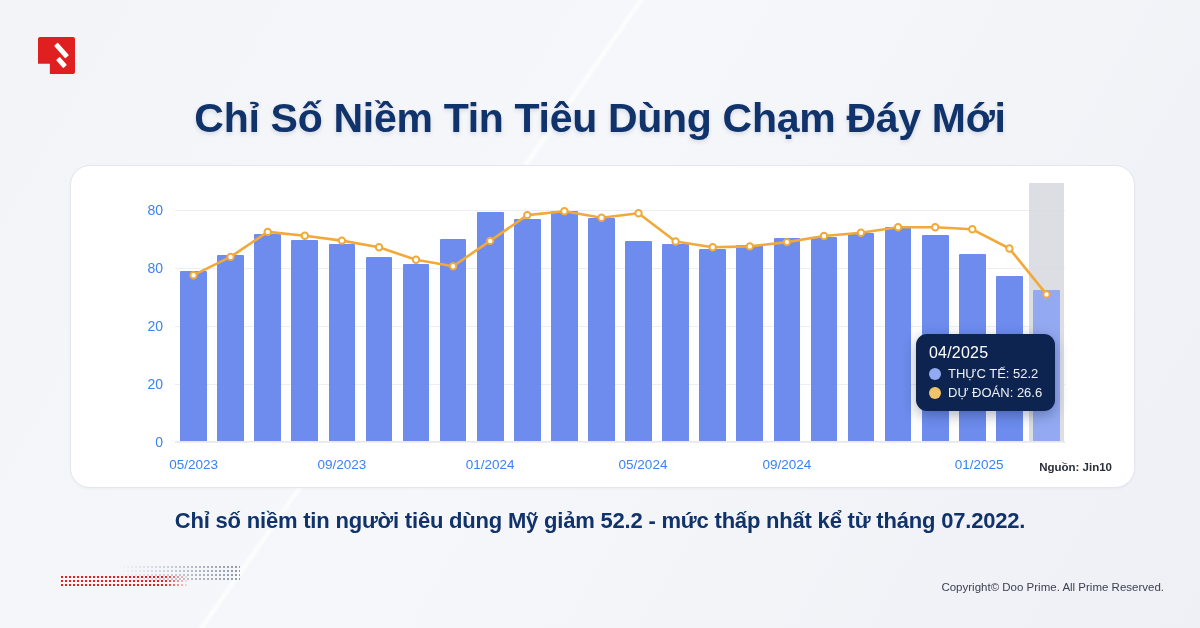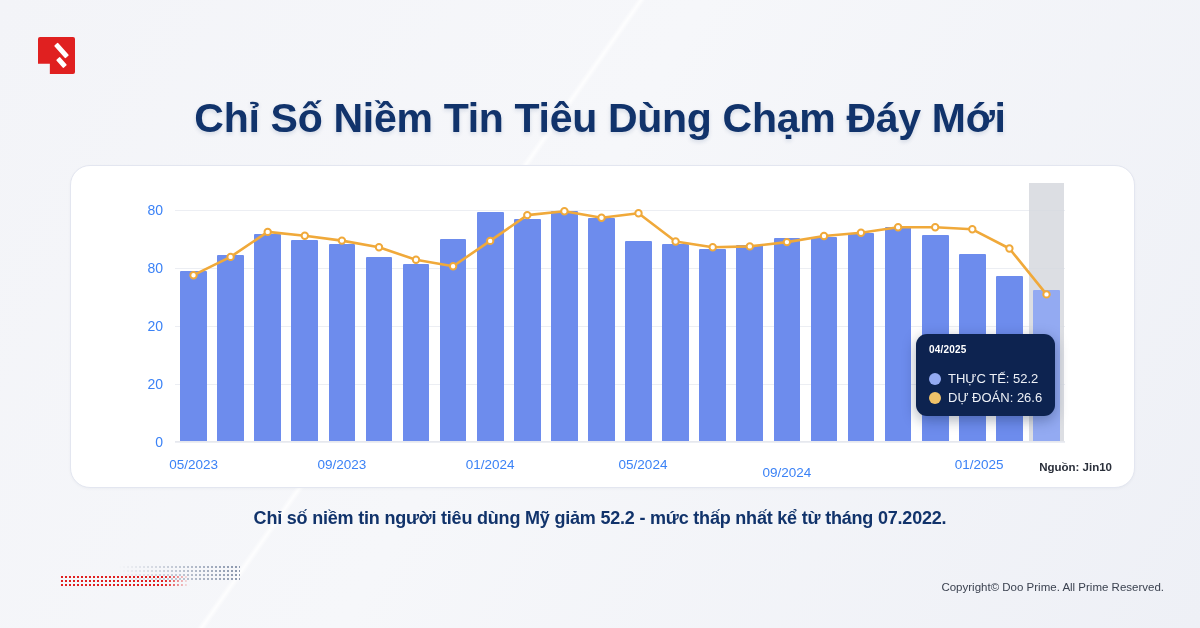--- a/index.html
+++ b/index.html
@@ -70,29 +70,29 @@
     position:absolute; right:22px; bottom:14px;
     font-size:11.5px; color:#2a2f3a; font-weight:bold;margin-top:24px;
   }
 
   
   #tooltip {
     position:absolute; left:845px; top:168px; width:139px;
     background:#0d2350; border-radius:11px; padding:10px 12px 11px 13px;
     box-shadow:0 4px 14px rgba(10,25,60,.35);
   }
-  #tooltip .tt-date { font-size:10px; font-weight:bold; color:#fff; margin-bottom:16px; letter-spacing:.2px; }
+  #tooltip .tt-date { font-size:16px; font-weight:normal; color:#fff; margin-bottom:4px; letter-spacing:.2px; }
   #tooltip .tt-row { display:flex; align-items:center; gap:7px; margin-top:4px; }
   #tooltip .dot { width:12px; height:12px; border-radius:50%; flex:0 0 12px; }
   #tooltip .tt-label { font-size:13px; color:#eef1f7; white-space:nowrap; }
 
   
   #caption {
     position:absolute; left:0; right:0; top:508px; text-align:center;
-    font-size:18px; font-weight:bold; color:#11336b; letter-spacing:-.2px;
+    font-size:22px; font-weight:bold; color:#11336b; letter-spacing:-.2px;
   }
   #copyright {
     position:absolute; right:36px; top:581px;
     font-size:11.5px; color:#3b4250;
   }
 
   #deco { position:absolute; left:60px; top:565px; width:180px; height:26px; }
   #deco .d {
     position:absolute;
     background-image:radial-gradient(circle, currentColor 1.1px, transparent 1.3px);
@@ -188,21 +188,21 @@
         <circle cx="797.3" cy="46.3" r="3.2" fill="#ffffff" stroke="#f0a93a" stroke-width="2"></circle>
         <circle cx="834.4" cy="65.5" r="3.2" fill="#ffffff" stroke="#f0a93a" stroke-width="2"></circle>
         <circle cx="871.5" cy="111.4" r="3.2" fill="#ffffff" stroke="#f0a93a" stroke-width="2"></circle>
       </svg>
     <div class="baseline"></div>
     <div id="xticks">
         <div class="xtick" style="left: 18.5417px;">05/2023</div>
         <div class="xtick" style="left: 166.875px;">09/2023</div>
         <div class="xtick" style="left: 315.208px;">01/2024</div>
         <div class="xtick" style="left: 468px;">05/2024</div>
-        <div class="xtick" style="left: 611.875px; margin-top: 8px;">09/2024</div>
+        <div class="xtick" style="left: 611.875px;">09/2024</div>
         <div class="xtick" style="left: 760.208px; margin-left: 44px;">01/2025</div>
       </div>
   </div>
 
   <div id="source">Nguồn: Jin10</div>
 
   <div id="tooltip">
     <div class="tt-date">04/2025</div>
     <div class="tt-row">
       <span class="dot" id="dot-actual" style="background: rgb(147, 170, 242);"></span>

